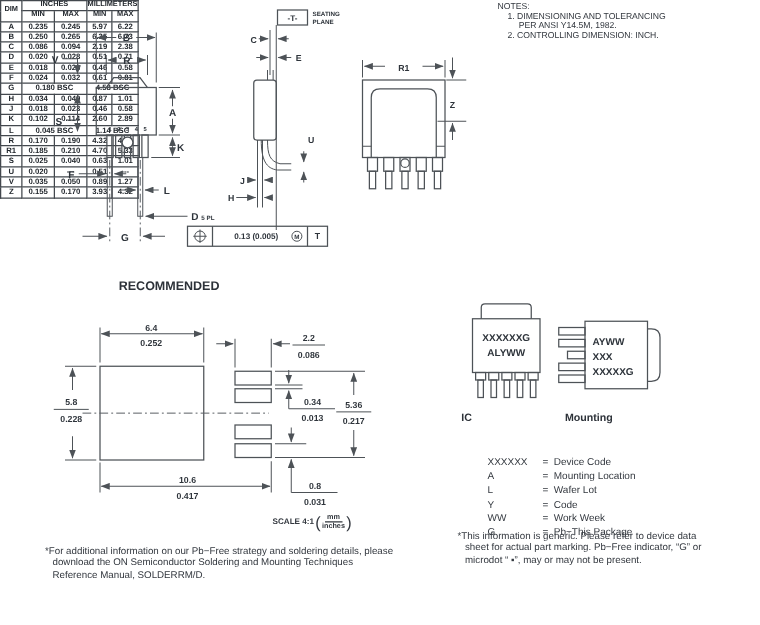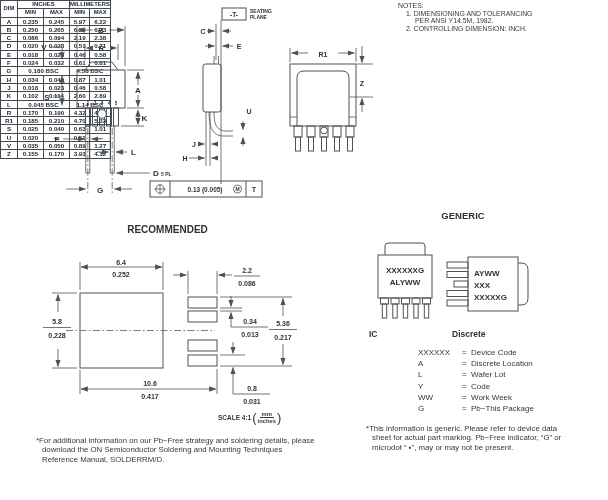--- a/index.html
+++ b/index.html
@@ -19,35 +19,35 @@
   .notes{left:398px;top:2px;font-size:6.9px;line-height:7.6px;color:#33383f;}
   .notes .n1,.notes .n3{padding-left:8px;}
   .notes .n2{padding-left:17px;}
 
   .dim-table{left:417px;top:40px;border-collapse:collapse;table-layout:fixed;
     font-size:6.2px;font-weight:bold;color:#23282e;}
   .dim-table th,.dim-table td{border:1px solid #43484e;text-align:center;
     padding:0;height:7.3px;line-height:7.3px;white-space:nowrap;}
   .dim-table th{font-size:5.9px;}
 
-  .fp-title{left:95px;top:224px;width:145px;text-align:center;
+  .fp-title{left:95px;top:224px;width:145px;
     font-size:10px;font-weight:bold;line-height:11px;color:#2d3239;}
   .mk-title{left:388px;top:211px;width:150px;text-align:center;
     font-size:9.5px;font-weight:bold;line-height:10.5px;color:#2d3239;}
 
   .scale-note{left:218px;top:410px;display:flex;align-items:center;
     font-size:6.5px;font-weight:bold;color:#33383f;}
   .scale-note .paren{font-size:13px;font-weight:400;margin:0 1px;}
   .scale-note .stack{display:inline-flex;flex-direction:column;align-items:center;
     font-size:5.8px;line-height:6.4px;}
   .scale-note .num{border-bottom:0.8px solid #33383f;padding:0 2px;}
 
   .pkg-caption{top:329px;font-size:8.5px;font-weight:bold;color:#2d3239;}
 
-  .legend{left:390px;top:347px;font-size:8px;line-height:11.2px;color:#33383f;margin-left:28px;}
+  .legend{left:390px;top:364px;font-size:8px;line-height:11.2px;color:#33383f;}
   .legend-row{display:flex;}
   .legend-sym{width:44px;}
   .legend-eq{width:9px;}
 
   .footnote{font-size:7.8px;line-height:9.3px;color:#33383f;
     text-indent:-6px;padding-left:6px;}
   .fn-left{left:36px;top:436px;width:274px;}
   .fn-right{left:366px;top:424px;width:200px;}
 </style>
 </head>
@@ -437,21 +437,20 @@
   <span>SCALE 4:1</span>
   <span class="paren">(</span>
   <span class="stack">
     <span class="num">mm</span>
     <span>inches</span>
   </span>
   <span class="paren">)</span>
 </div>
 
 <div class="abs mk-title">
-  <div>GENERIC</div>
 </div>
 
 <svg class="abs" style="left:370px;top:234px" width="180" height="102" viewBox="0 0 180 102">
 
   <g>
     <path class="ln" d="M15,21 L15,12 Q15,9 18,9 L52,9 Q55,9 55,12 L55,21"></path>
     <rect class="ln" x="8" y="21" width="54" height="43"></rect>
     <rect class="ln" x="10.5" y="64" width="8" height="6"></rect>
       <rect class="ln" x="12.3" y="70" width="4.4" height="14"></rect>
     <rect class="ln" x="21" y="64" width="8" height="6"></rect>
@@ -474,32 +473,32 @@
     <rect class="ln" x="84" y="47" width="14" height="6"></rect>
     <rect class="ln" x="77" y="56.5" width="21" height="6"></rect>
     <rect class="ln" x="77" y="66" width="21" height="6"></rect>
     <text class="t8" x="104" y="42" text-anchor="start">AYWW</text>
     <text class="t8" x="104" y="54" text-anchor="start">XXX</text>
     <text class="t8" x="104" y="66" text-anchor="start">XXXXXG</text>
   </g>
 </svg>
 
 <div class="abs pkg-caption" style="left:369px;width:72px">IC</div>
-<div class="abs pkg-caption" style="left:452px;width:76px">Discrete</div>
+<div class="abs pkg-caption" style="left:452px;width:76px">Mounting</div>
 
 <div class="abs legend">
     <div class="legend-row">
       <span class="legend-sym">XXXXXX</span>
       <span class="legend-eq">=</span>
       <span class="legend-desc">Device Code</span>
     </div>
     <div class="legend-row">
       <span class="legend-sym">A</span>
       <span class="legend-eq">=</span>
-      <span class="legend-desc">Discrete Location</span>
+      <span class="legend-desc">Mounting Location</span>
     </div>
     <div class="legend-row">
       <span class="legend-sym">L</span>
       <span class="legend-eq">=</span>
       <span class="legend-desc">Wafer Lot</span>
     </div>
     <div class="legend-row">
       <span class="legend-sym">Y</span>
       <span class="legend-eq">=</span>
       <span class="legend-desc">Code</span>

